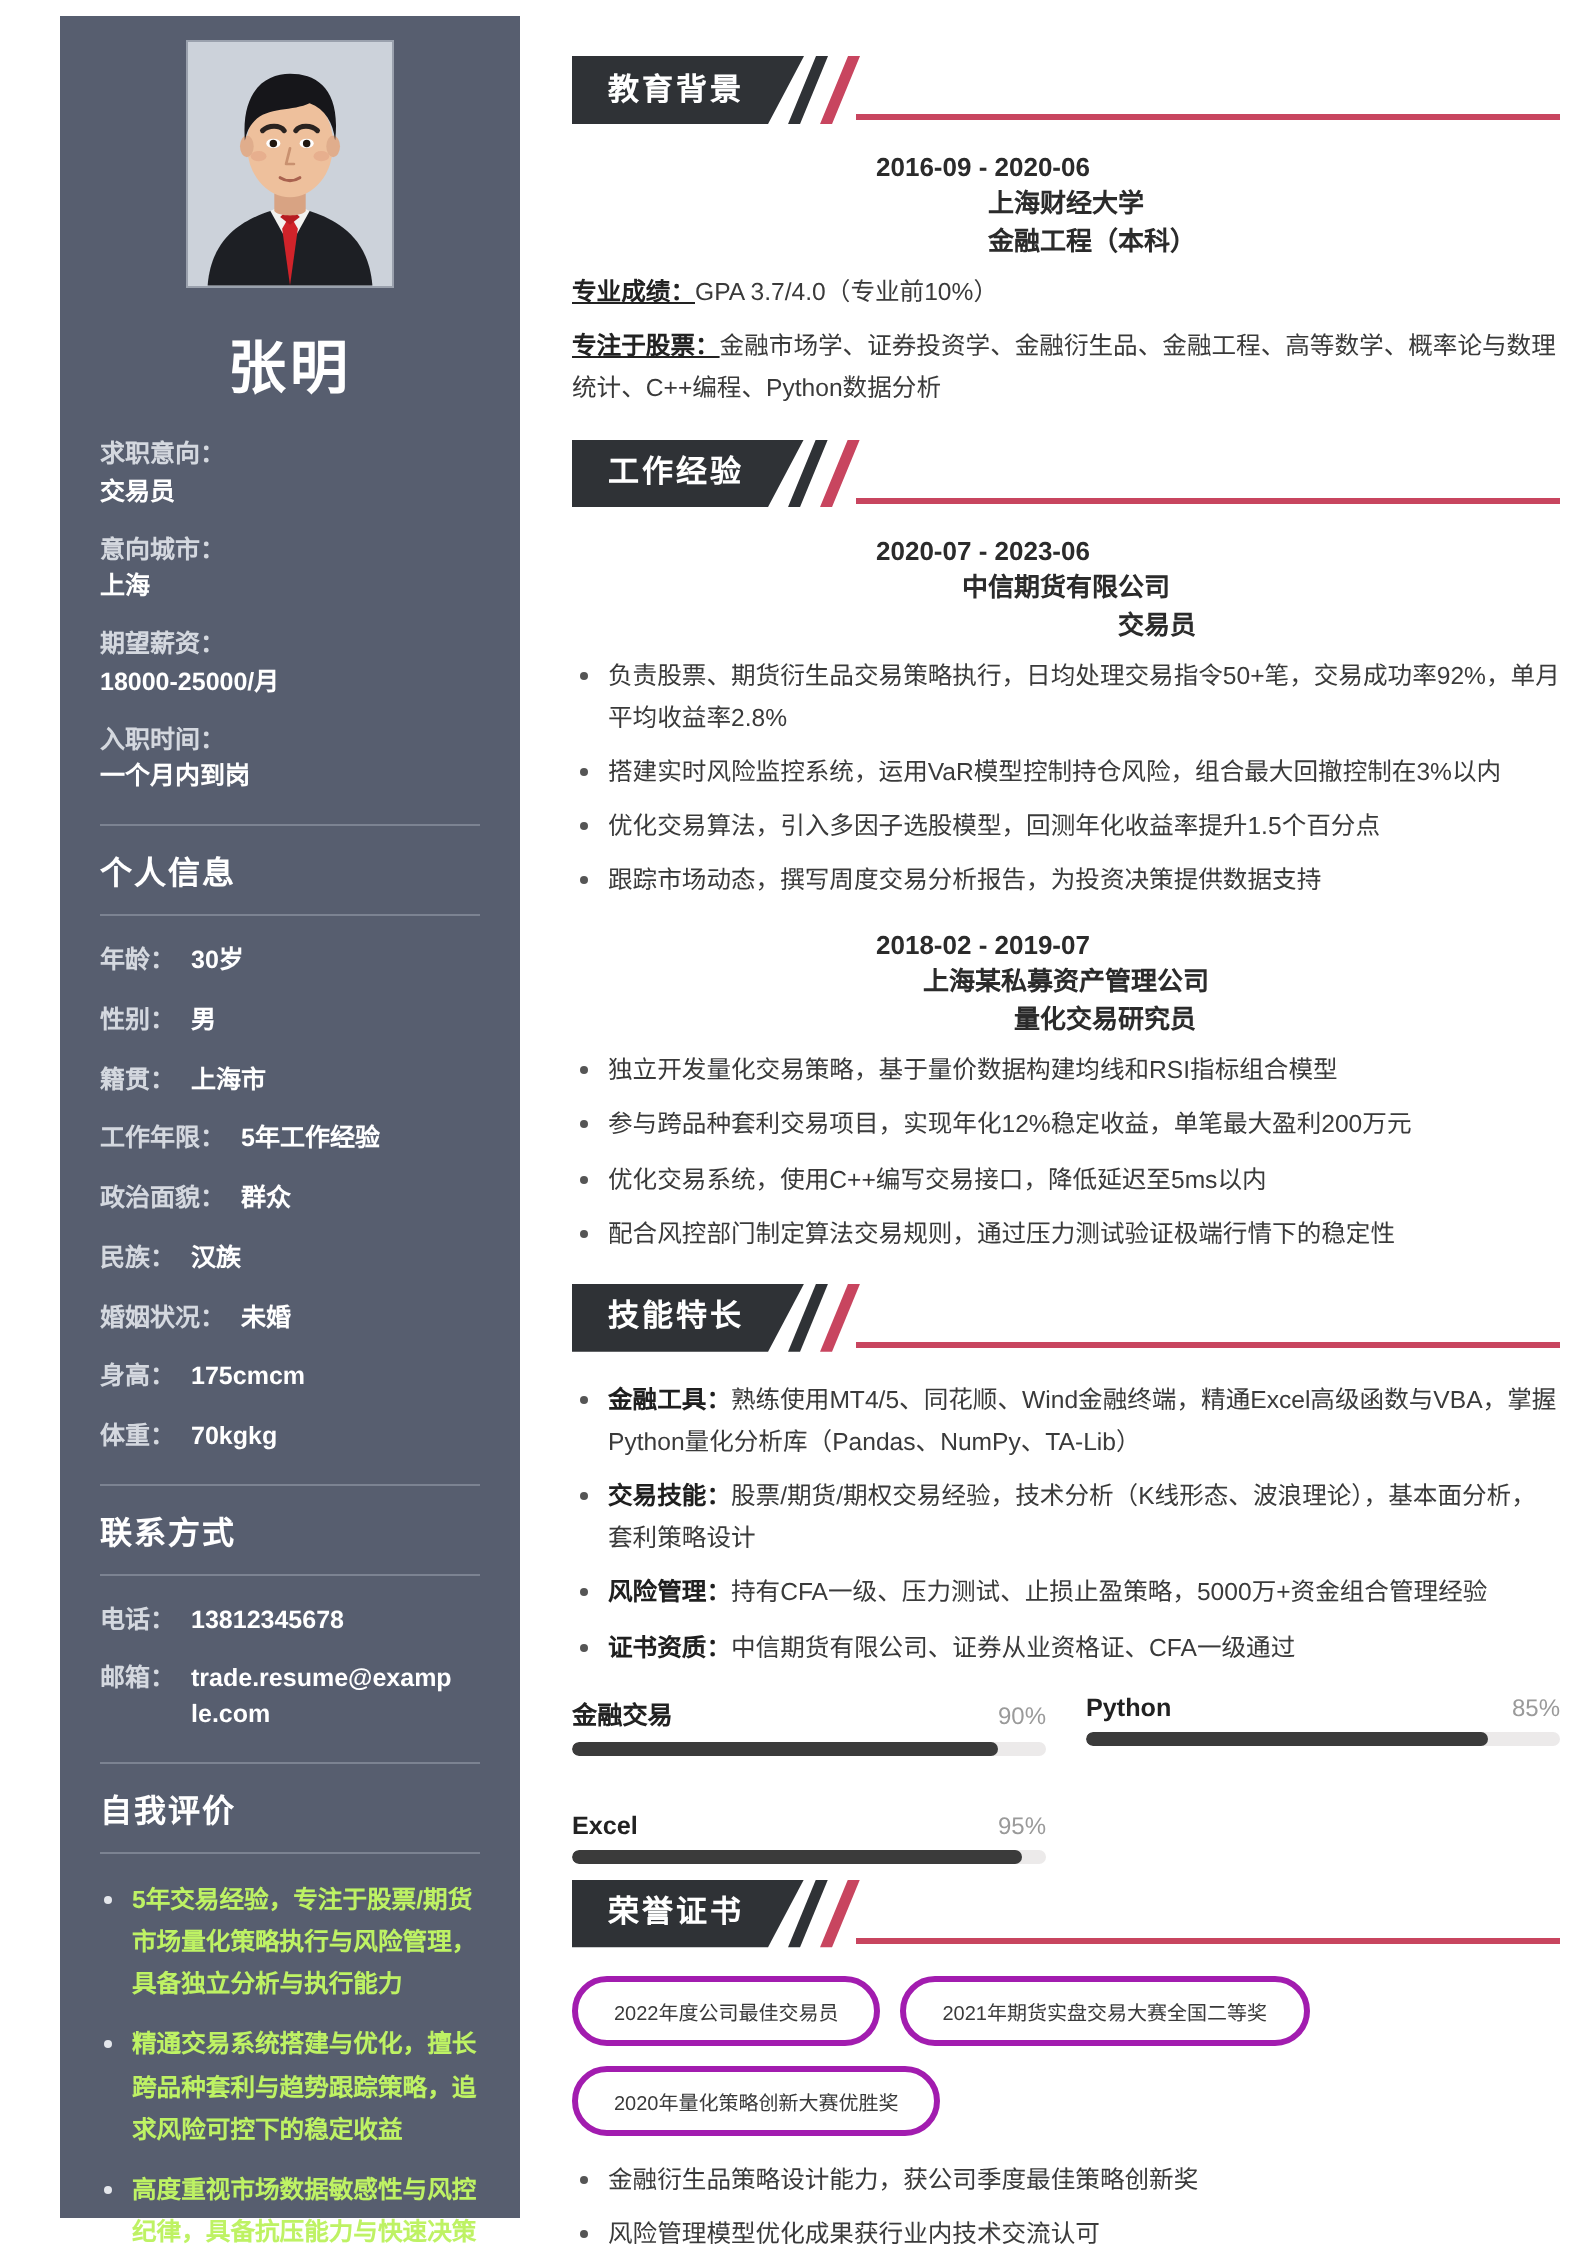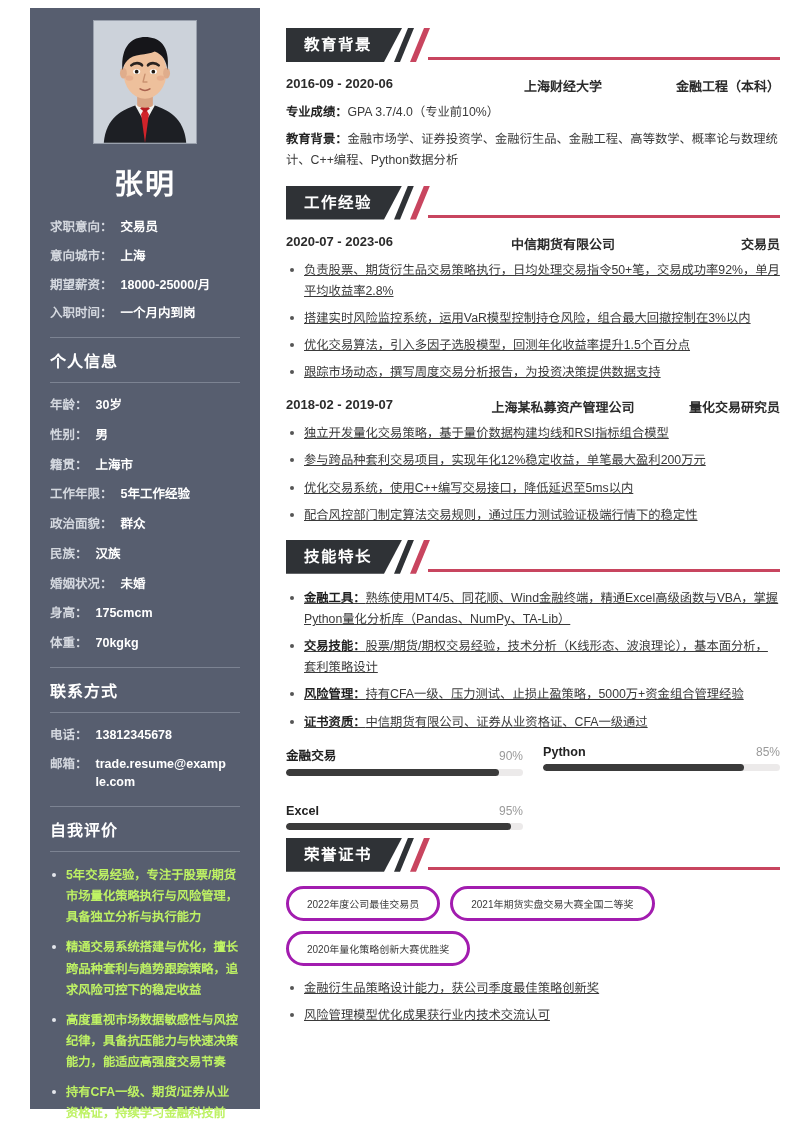--- a/index.html
+++ b/index.html
@@ -62,21 +62,21 @@
     font-weight: bold;
     color: #d4d8df;
     white-space: nowrap;
     margin-right: 8px;
   }
   .kv .v {
     font-weight: bold;
     color: #ffffff;
     word-break: break-all;
   }
-  .intent .kv { margin-bottom: 10px; }
+  .intent .kv { margin-bottom: 10px; flex-direction: column; }
   .side-rule {
     border: none;
     border-top: 1px solid #7c8392;
     margin: 14px 0 10px 0;
   }
   .side-title {
     font-size: 16px;
     font-weight: bold;
     color: #ffffff;
     letter-spacing: 1px;
@@ -154,47 +154,47 @@
     align-self: flex-end;
     height: 3px;
     background: #c8455f;
     margin-bottom: 2px;
     margin-left: -2px;
   }
 
   .entry { margin-bottom: 14px; }
   .entry-head {
     display: flex;
-    align-items: flex-start;
+    align-items: center;
     font-size: 13px;
     font-weight: bold;
     color: #2b2b2b;
     margin-bottom: 7px;
+    flex-direction: column;
   }
   .entry-date { flex: 0 0 auto; width: 190px; }
   .entry-org { flex: 1 1 auto; text-align: center; }
   .entry-role { flex: 0 0 auto; width: 130px; text-align: right; }
 
   .detail-line {
     font-size: 12.3px;
     color: #3a3a3a;
     line-height: 1.75;
     margin-bottom: 5px;
   }
-  .detail-line b { color: #222; font-weight: bold; }
+  .detail-line b { color: #222; font-weight: bold; text-decoration: underline; }
 
   .bullets { list-style: none; margin: 2px 0 0 0; padding: 0; }
   .bullets li {
     position: relative;
     padding-left: 18px;
     font-size: 12.3px;
     color: #3a3a3a;
     line-height: 1.72;
     margin-bottom: 6px;
-    text-decoration: underline;
   }
   .bullets li::before {
     content: "";
     position: absolute;
     left: 4px; top: 8px;
     width: 4px; height: 4px;
     border-radius: 50%;
     background: #555;
   }
   .bullets li b { color: #1f1f1f; font-weight: bold; }
@@ -405,21 +405,21 @@
       <div class="entry">
         <div class="entry-head">
           <span class="entry-date">2016-09 - 2020-06</span>
           <span class="entry-org">上海财经大学</span>
           <span class="entry-role">金融工程（本科）</span>
         </div>
         <div class="detail-line">
           <b>专业成绩：</b><span>GPA 3.7/4.0（专业前10%）</span>
         </div>
         <div class="detail-line">
-          <b>教育背景：</b><span>金融市场学、证券投资学、金融衍生品、金融工程、高等数学、概率论与数理统计、C++编程、Python数据分析</span>
+          <b>专注于股票：</b><span>金融市场学、证券投资学、金融衍生品、金融工程、高等数学、概率论与数理统计、C++编程、Python数据分析</span>
         </div>
       </div>
     </section>
 
     <section>
       <div class="sec-header">
         <div class="sec-tab">工作经验</div>
         <div class="sec-slash-dark"></div>
         <div class="sec-slash-red"></div>
         <div class="sec-line"></div>

